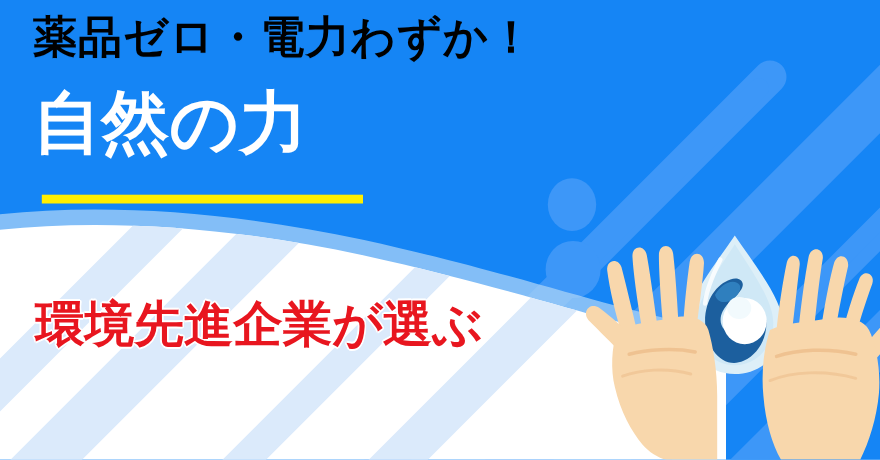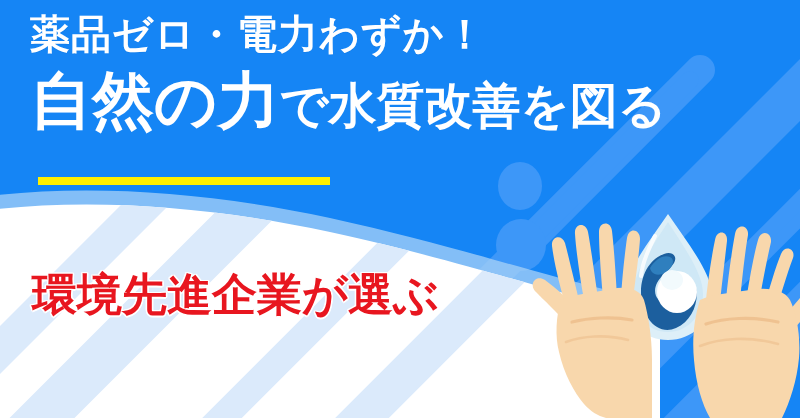--- a/index.html
+++ b/index.html
@@ -17,30 +17,30 @@
   .layer svg{display:block;}
 
   
   .headline-wrap{
     position:absolute;
     left:30px; top:14px;
     width:760px;
     z-index:20;
   }
   .line1{
-    color:#ffffff;
+    color:#000000;
     font-size:40px;
     font-weight:bold;
     letter-spacing:1px;
     line-height:1.0;
     white-space:nowrap;
     text-shadow:0 1px 0 rgba(0,0,0,.04);
   }
   .line2{
-    margin-top:16px;
+    margin-top:28px;
     white-space:nowrap;
     display:flex;
     align-items:baseline;
   }
   .big{
     color:#ffffff;
     font-size:62px;
     font-weight:bold;
     line-height:1.0;
     letter-spacing:0px;
@@ -224,21 +224,20 @@
         <path d="M 706,324 C 724,318 752,316 778,322" stroke="#edbe8c" stroke-width="3.2" fill="none" stroke-linecap="round" opacity=".85"></path>
         <path d="M 700,346 C 720,338 750,336 778,344" stroke="#edbe8c" stroke-width="2.6" fill="none" stroke-linecap="round" opacity=".6"></path>
       </g>
     </svg>
   </div>
 
   <div class="headline-wrap">
     <div class="line1">薬品ゼロ・電力わずか！</div>
     <div class="line2">
       <span class="big">自然の力</span>
-      <span class="mid">で水質改善を図る</span>
     </div>
   </div>
 
   <div class="underline"></div>
 
   <div class="subcopy">
     <div class="red1">環境先進企業が選ぶ</div>
   </div>
 
 </div>

